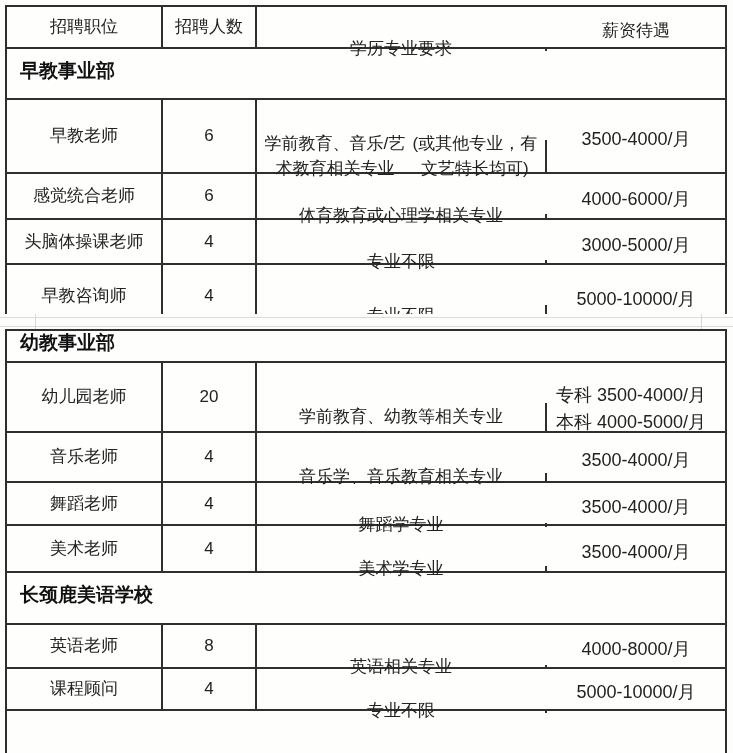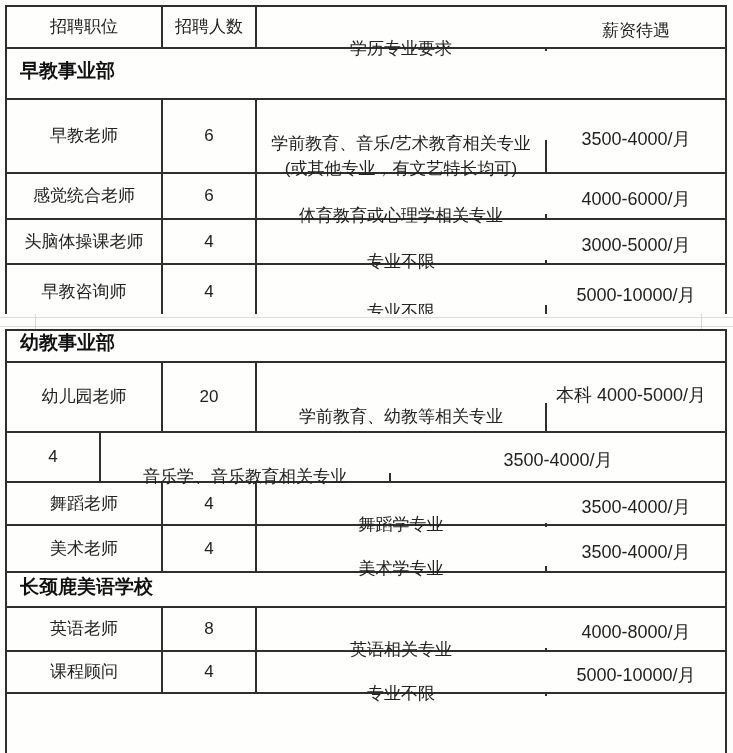--- a/index.html
+++ b/index.html
@@ -50,21 +50,21 @@
   .section-row {
     display: flex;
     align-items: center;
     padding: 0 16px 6px 13px;
     font-size: 19px;
     font-weight: bold;
     color: #111111;
     border-bottom: 2px solid #2f2f2f;
     box-sizing: border-box;
   }
-  .twolines { flex-direction: column; justify-content: center; }
+  .twolines { flex-direction: row; justify-content: center; }
   .twolines span { display: block; }
   .salary-split {
     flex-direction: column;
     align-items: flex-start;
     justify-content: space-between;
     text-align: left;
     padding: 12px 2px 12px 9px;
   }
   .gap-strip {
     position: absolute;
@@ -129,21 +129,21 @@
       <div class="cell c4">4000-6000/月</div>
     </div>
 
     <div class="trow" style="height:45px">
       <div class="cell c1">头脑体操课老师</div>
       <div class="cell c2">4</div>
       <div class="cell c3">专业不限</div>
       <div class="cell c4">3000-5000/月</div>
     </div>
 
-    <div class="trow last" style="height:53px">
+    <div class="trow last" style="height:62px">
       <div class="cell c1">早教咨询师</div>
       <div class="cell c2">4</div>
       <div class="cell c3">专业不限</div>
       <div class="cell c4">5000-10000/月</div>
     </div>
 
   </div>
 
   <div class="gap-strip">
     <div class="faint-h top"></div>
@@ -156,45 +156,47 @@
 
     <div class="section-row" style="height:32px">
       <span>幼教事业部</span>
     </div>
 
     <div class="trow" style="height:70px">
       <div class="cell c1">幼儿园老师</div>
       <div class="cell c2">20</div>
       <div class="cell c3">学前教育、幼教等相关专业</div>
       <div class="cell c4 salary-split">
+        <span>专科 3500-4000/月</span>
         <span>本科 4000-5000/月</span>
       </div>
     </div>
 
     <div class="trow" style="height:50px">
+      <div class="cell c1">音乐老师</div>
       <div class="cell c2">4</div>
       <div class="cell c3">音乐学、音乐教育相关专业</div>
       <div class="cell c4">3500-4000/月</div>
     </div>
 
     <div class="trow" style="height:43px">
       <div class="cell c1">舞蹈老师</div>
       <div class="cell c2">4</div>
       <div class="cell c3">舞蹈学专业</div>
       <div class="cell c4">3500-4000/月</div>
     </div>
 
     <div class="trow" style="height:47px">
       <div class="cell c1">美术老师</div>
       <div class="cell c2">4</div>
       <div class="cell c3">美术学专业</div>
       <div class="cell c4">3500-4000/月</div>
     </div>
 
-    <div class="section-row" style="height:35px">
+    <div class="section-row" style="height:52px">
       <span>长颈鹿美语学校</span>
     </div>
 
     <div class="trow" style="height:44px">
       <div class="cell c1">英语老师</div>
       <div class="cell c2">8</div>
       <div class="cell c3">英语相关专业</div>
       <div class="cell c4">4000-8000/月</div>
     </div>
 

